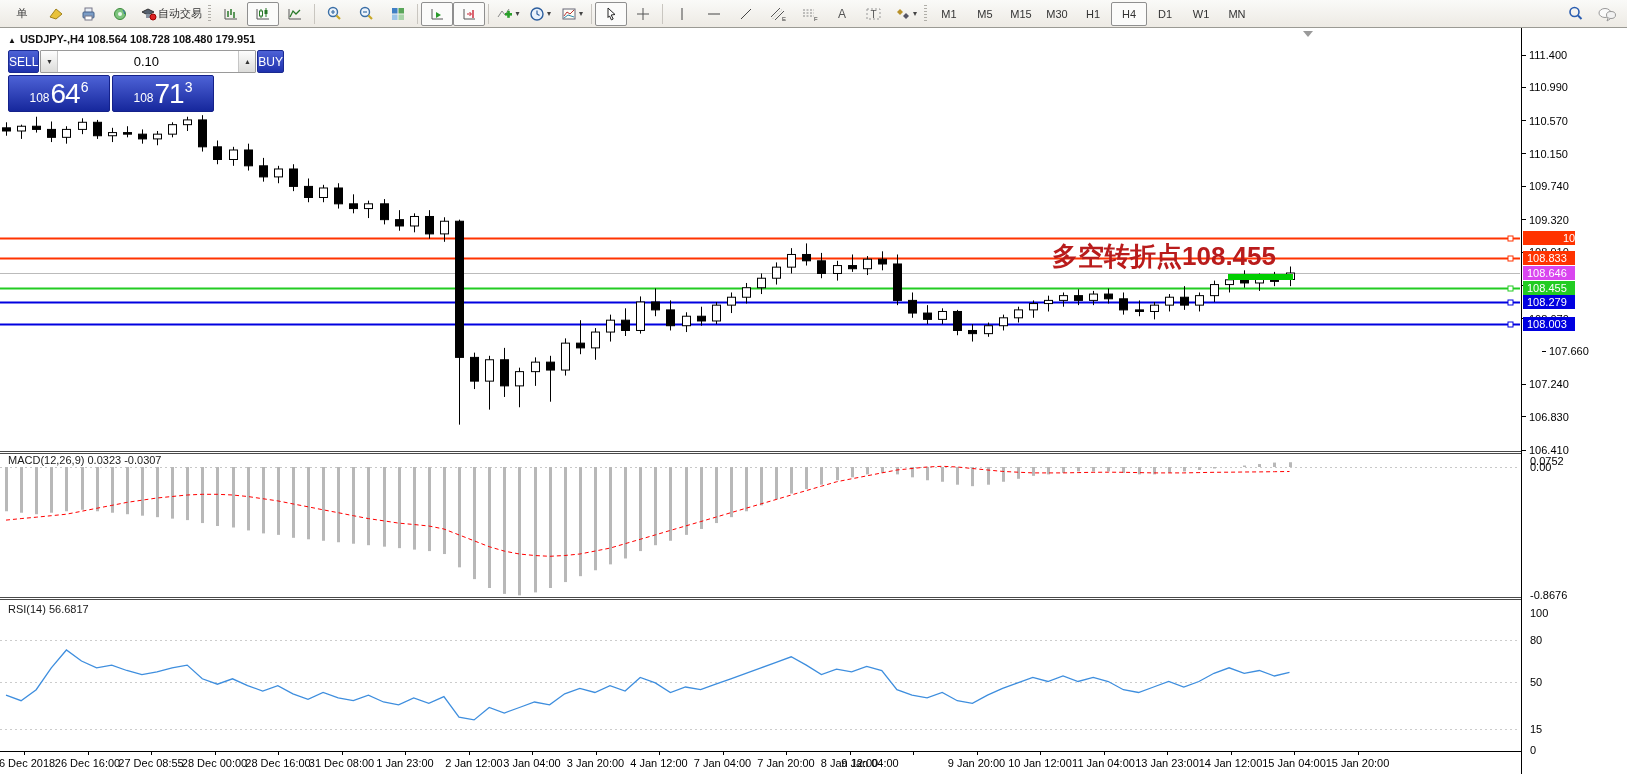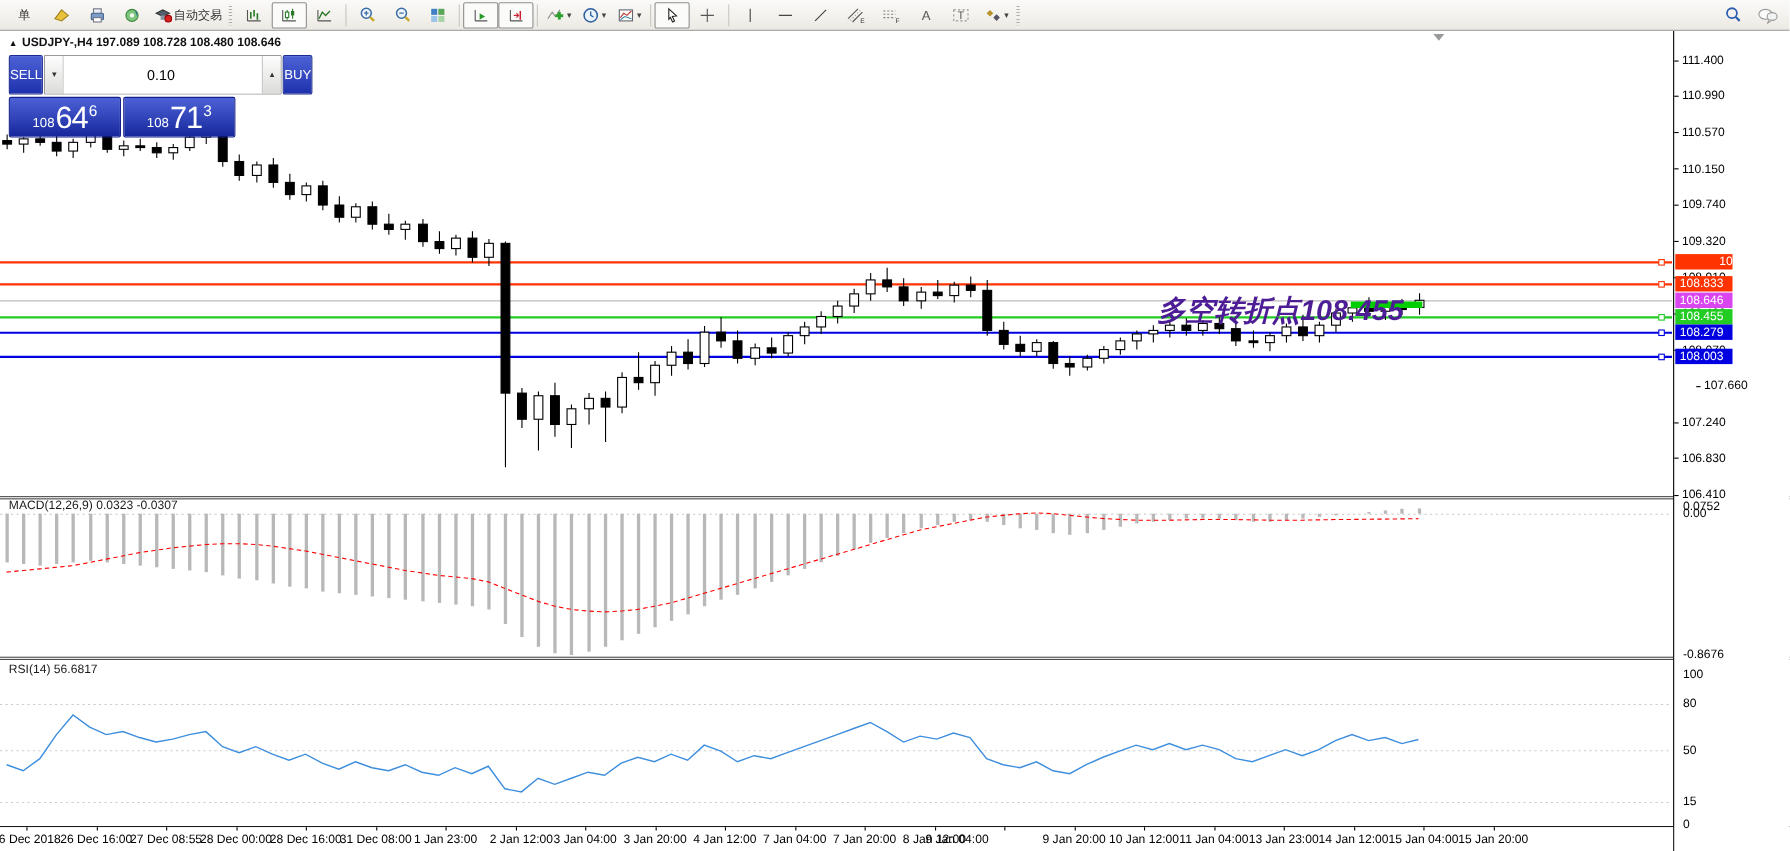--- a/index.html
+++ b/index.html
@@ -17,21 +17,21 @@
   .grip{width:3px;height:18px;margin:0 4px 0 2px;flex:none;
         background-image:repeating-linear-gradient(#b0aea8 0 1px,transparent 1px 3px);}
   .caret{font-size:8px;color:#444;margin-left:1px;}
   .tb-right{margin-left:auto;display:flex;align-items:center;}
   svg.ic{display:block;}
   
   .chart-title{position:absolute;left:8px;top:33px;z-index:7;font-size:11px;font-weight:bold;color:#111;}
   .chart-title .tri{font-size:8px;margin-right:4px;}
   
   .ocp{position:absolute;left:8px;top:50px;width:206px;z-index:8;}
-  .ocp-top{display:flex;height:36px;gap:1px;}
+  .ocp-top{display:flex;height:23px;gap:1px;}
   .ocp-btn{width:55px;background:linear-gradient(#4d62d6,#1e31ad);color:#fff;font-size:12px;
            display:flex;align-items:center;justify-content:center;border-radius:2px;border:1px solid #1a2a90;box-sizing:border-box;}
   .spinner{flex:1;display:flex;border:1px solid #9a9a9a;background:#fff;box-sizing:border-box;border-radius:1px;}
   .spin-btn{width:16px;display:flex;align-items:center;justify-content:center;font-size:7px;color:#333;
             background:linear-gradient(#fdfdfd,#dcdcda);}
   .spin-dn{border-right:1px solid #c6c6c6;}
   .spin-up{border-left:1px solid #c6c6c6;}
   .vol{flex:1;border:none;outline:none;text-align:center;font-size:13px;padding:0 4px 0 0;
        font-family:"Liberation Sans",sans-serif;}
   .ocp-prices{display:flex;gap:2px;margin-top:2px;height:37px;}
@@ -40,22 +40,22 @@
   .p-small{font-size:12px;align-self:flex-end;padding-bottom:6px;margin-right:1px;}
   .p-big{font-size:28px;letter-spacing:-1px;}
   .p-sup{font-size:14px;align-self:flex-start;padding-top:3px;margin-left:1px;}
   
   .splitter{position:absolute;left:0;width:1627px;height:3px;background:#fff;
             border-top:1px solid #4a4a4a;border-bottom:1px solid #4a4a4a;z-index:6;box-sizing:border-box;}
   #split-macd{top:451px;} #split-rsi{top:597px;}
   .taxis-border{position:absolute;left:0;top:751px;width:1627px;height:1px;background:#000;z-index:6;}
   .panel-label{position:absolute;z-index:7;font-size:11px;color:#1a1a1a;left:8px;}
   #macd-label{top:454px;} #rsi-label{top:603px;}
-  .annotation{position:absolute;left:1052px;top:268px;z-index:7;font-size:26px;font-weight:bold;
-              color:#4c1d95;white-space:nowrap;line-height:28px;font-style:italic;}
+  .annotation{position:absolute;left:1052px;top:242px;z-index:7;font-size:26px;font-weight:bold;
+              color:#b91c1c;white-space:nowrap;line-height:28px;}
   .shift-marker{position:absolute;left:1303px;top:31px;z-index:7;width:0;height:0;
                 border-left:5px solid transparent;border-right:5px solid transparent;border-top:6px solid #9a9a9a;}
   
   .paxis{position:absolute;left:1521px;top:28px;width:106px;height:746px;background:#fff;
          border-left:1px solid #000;z-index:6;box-sizing:border-box;}
   .ptick{position:absolute;left:0;height:12px;display:flex;align-items:center;}
   .ptick .dash{width:4px;height:1px;background:#000;margin-right:3px;}
   .plabel{position:absolute;left:1px;width:52px;height:14px;color:#fff;font-size:11px;
           display:flex;align-items:center;padding-left:4px;box-sizing:border-box;}
   .aval{position:absolute;left:8px;font-size:11px;color:#000;}
@@ -283,20 +283,31 @@
   <div class="tb-btn">
     <span>
       <svg class="ic" width="16" height="16">
           <polygon points="5,3 8,6 5,9 2,6" fill="#b8912a"></polygon>
           <polygon points="11,7 14,10 11,13 8,10" fill="#556"></polygon>
         </svg>
       </span>
     <span class="caret">▾</span>
   </div>
   <div class="grip"></div>
+  <div id="tf-group" style="display:flex;align-items:center;">
+      <div class="tb-btn tb-txt">M1</div>
+      <div class="tb-btn tb-txt">M5</div>
+      <div class="tb-btn tb-txt">M15</div>
+      <div class="tb-btn tb-txt">M30</div>
+      <div class="tb-btn tb-txt">H1</div>
+      <div class="tb-btn tb-txt active">H4</div>
+      <div class="tb-btn tb-txt">D1</div>
+      <div class="tb-btn tb-txt">W1</div>
+      <div class="tb-btn tb-txt">MN</div>
+    </div>
   <div class="tb-right">
     <div class="tb-btn">
       <span>
         <svg class="ic" width="17" height="17">
             <circle cx="7.5" cy="7" r="4.5" fill="none" stroke="#2a5db0" stroke-width="1.6"></circle>
             <line x1="11" y1="10.5" x2="14.5" y2="14" stroke="#2a5db0" stroke-width="2"></line>
           </svg>
         </span>
     </div>
     <div class="tb-btn">
@@ -584,21 +595,21 @@
     <line x1="1274.5" y1="467" x2="1274.5" y2="462.5739972337483" stroke="#B8B8B8" stroke-width="3"></line>
     <line x1="1290.5" y1="467" x2="1290.5" y2="462.2346703550023" stroke="#B8B8B8" stroke-width="3"></line>
     <polyline points="6,520.1 21.1,518.6 36.2,517.2 51.3,515.7 66.4,514.2 81.5,511.3 96.6,508.3 111.7,505.4 126.8,502.4 141.9,500.2 157,498.0 172.1,496.5 187.2,495.0 202.29999999999998,494.3 217.4,494.3 232.5,495.0 247.6,496.5 262.7,498.7 277.8,500.9 292.9,503.9 308,506.8 323.09999999999997,509.8 338.2,512.7 353.3,515.7 368.4,518.6 383.5,520.8 398.59999999999997,523.1 413.7,524.5 428.8,526.0 443.9,529.0 459,534.9 474.09999999999997,540.8 489.2,546.7 504.3,551.1 519.4,554.0 534.5,555.5 549.6,556.3 564.6999999999999,555.5 579.8,554.0 594.9,551.1 610,548.1 625.1,543.7 640.1999999999999,539.3 655.3,534.9 670.4,530.4 685.5,526.0 700.6,521.6 715.6999999999999,517.2 730.8,512.7 745.9,508.3 761,503.9 776.1,499.5 791.1999999999999,495.0 806.3,490.6 821.4,486.2 836.5,481.8 851.6,478.8 866.6999999999999,475.9 881.8,472.9 896.9,470.0 912,468.5 927.1,467.0 942.1999999999999,466.3 957.3,467.0 972.4,468.5 987.5,470.0 1002.6,471.4 1017.6999999999999,472.2 1032.8,472.9 1047.8999999999999,472.9 1063,472.9 1078.1,472.6 1093.2,472.3 1108.3,472.2 1123.3999999999999,472.3 1138.5,472.6 1153.6,472.9 1168.7,472.9 1183.8,472.9 1198.8999999999999,472.6 1214,472.3 1229.1,472.2 1244.2,472.0 1259.3,471.9 1274.3999999999999,471.7 1289.5,471.5" fill="none" stroke="#FF0000" stroke-dasharray="4 3"></polyline>
     <line x1="0" y1="640.5" x2="1520" y2="640.5" stroke="#cccccc" stroke-dasharray="2 3"></line>
     <line x1="0" y1="682.5" x2="1520" y2="682.5" stroke="#cccccc" stroke-dasharray="2 3"></line>
     <line x1="0" y1="729.5" x2="1520" y2="729.5" stroke="#cccccc" stroke-dasharray="2 3"></line>
     <polyline points="6,695.2 21.1,700.7 36.2,689.7 51.3,667.8 66.4,650.0 81.5,661.0 96.6,667.8 111.7,665.1 126.8,670.5 141.9,674.6 157,671.9 172.1,667.8 187.2,665.1 202.29999999999998,678.8 217.4,684.2 232.5,678.8 247.6,685.6 262.7,691.1 277.8,685.6 292.9,693.8 308,699.3 323.09999999999997,692.5 338.2,697.9 353.3,700.7 368.4,695.2 383.5,702.0 398.59999999999997,704.8 413.7,697.9 428.8,703.4 443.9,696.6 459,717.1 474.09999999999997,719.9 489.2,707.5 504.3,713.0 519.4,707.5 534.5,702.0 549.6,704.8 564.6999999999999,693.8 579.8,688.4 594.9,692.5 610,685.6 625.1,691.1 640.1999999999999,677.4 655.3,682.9 670.4,692.5 685.5,687.0 700.6,689.7 715.6999999999999,684.2 730.8,678.8 745.9,673.3 761,667.8 776.1,662.3 791.1999999999999,656.8 806.3,665.1 821.4,674.6 836.5,669.2 851.6,671.9 866.6999999999999,666.4 881.8,670.5 896.9,689.7 912,695.2 927.1,697.9 942.1999999999999,692.5 957.3,700.7 972.4,703.4 987.5,695.2 1002.6,688.4 1017.6999999999999,682.9 1032.8,677.4 1047.8999999999999,681.5 1063,676.0 1078.1,681.5 1093.2,677.4 1108.3,681.5 1123.3999999999999,689.7 1138.5,692.5 1153.6,687.0 1168.7,681.5 1183.8,687.0 1198.8999999999999,681.5 1214,673.3 1229.1,667.8 1244.2,673.3 1259.3,670.5 1274.3999999999999,676.0 1289.5,672.3" fill="none" stroke="#3E8EDE" stroke-width="1.3"></polyline>
   </svg>
 
 <div class="chart-title">
-  <span class="tri">▲</span><span>USDJPY-,H4  197.089 108.728 108.480 108.646</span>
+  <span class="tri">▲</span><span>USDJPY-,H4  108.564 108.728 108.480 179.951</span>
 </div>
 
 <div class="ocp">
   <div class="ocp-top">
     <div class="ocp-btn">SELL</div>
     <div class="spinner">
       <div class="spin-btn spin-dn">▼</div>
       <input class="vol" value="0.10" style="">
       <div class="spin-btn spin-up">▲</div>
     </div>

